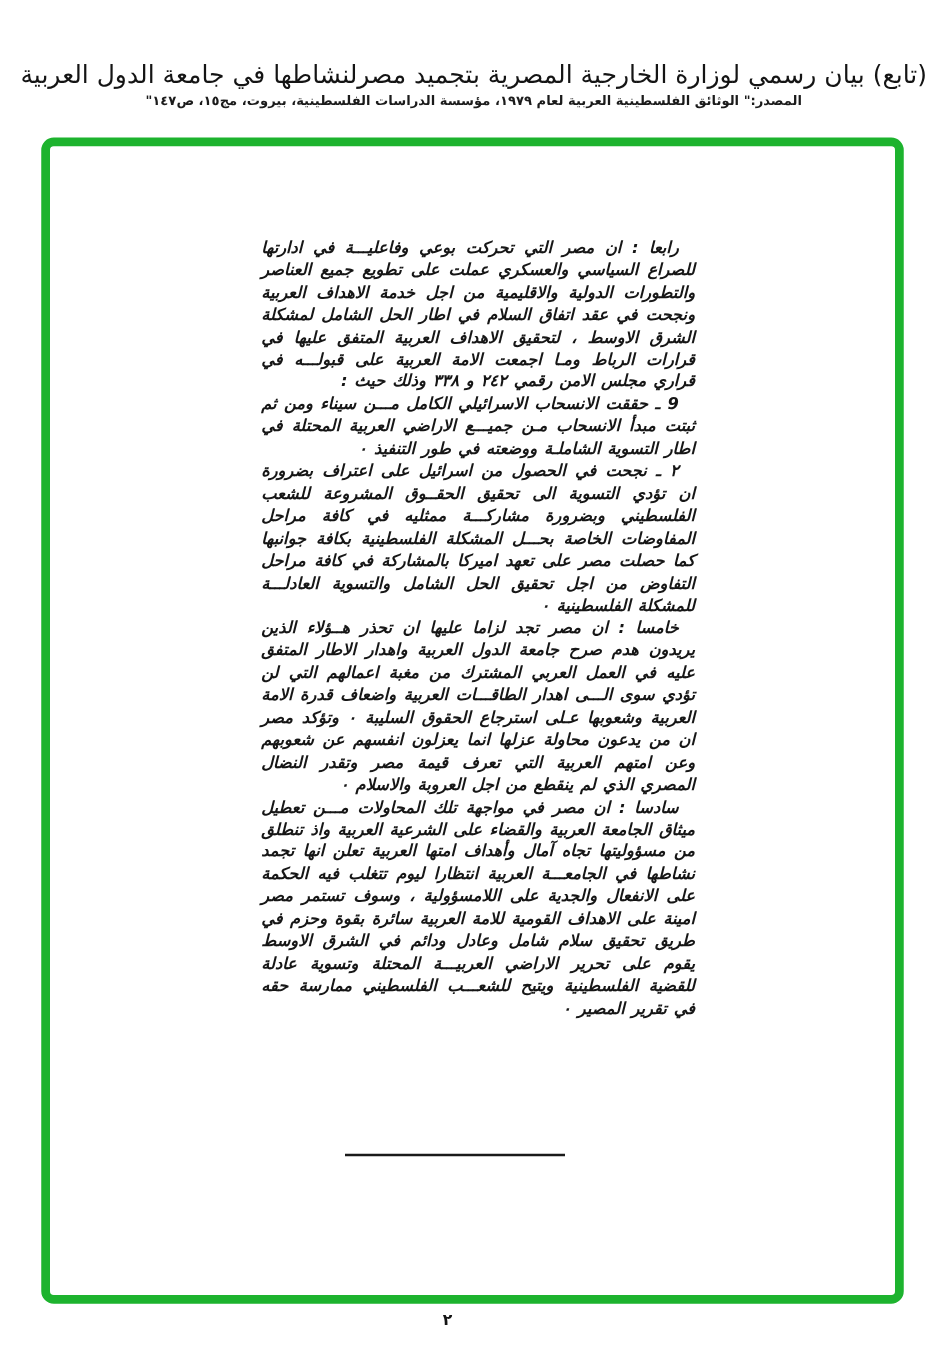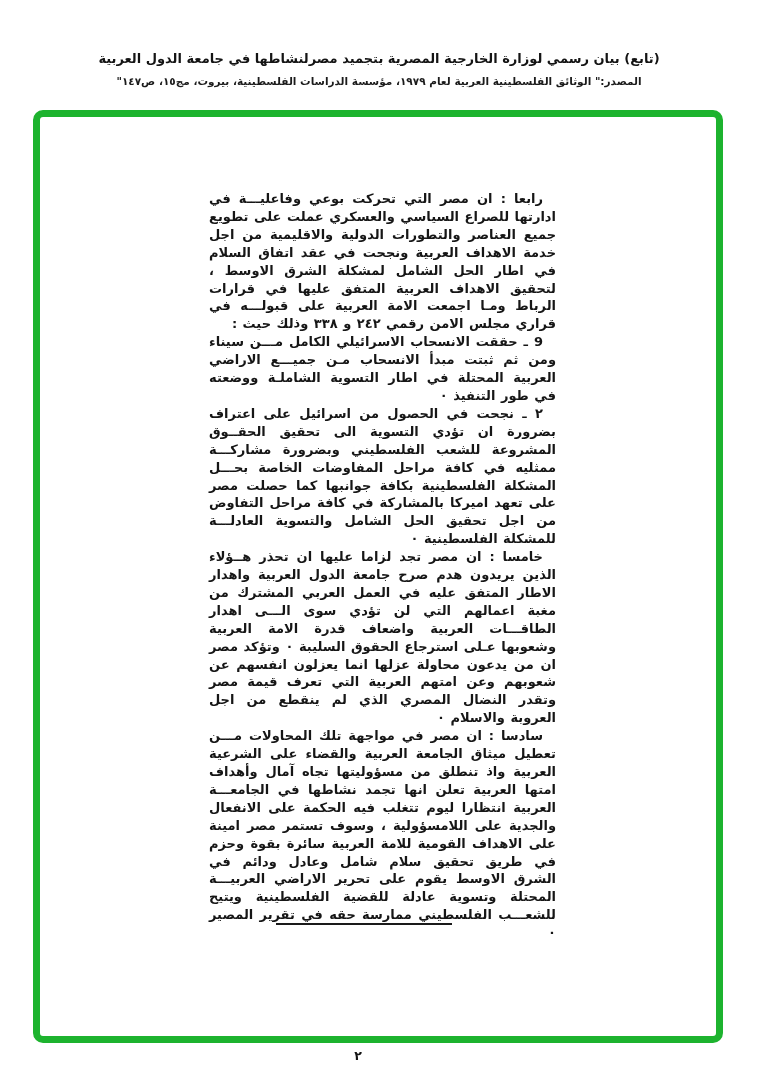--- a/index.html
+++ b/index.html
@@ -21,22 +21,22 @@
   
   .header {
     position: absolute;
     top: 48px;
     left: 0;
     width: 100%;
     text-align: center;
     color: #141414;
   }
   .doc-title {
-    font-size: 13px;
-    font-weight: bold;
+    font-size: 20px;
+    font-weight: normal;
     letter-spacing: 0;
     line-height: 22px;
     text-align: center;
   }
   .doc-source {
     font-size: 10.5px;
     font-weight: bold;
     margin-top: 5px;
     color: #1b1b1b;
   }
@@ -44,20 +44,21 @@
   .green-frame {
     position: absolute;
     left: 33px;
     top: 110px;
     width: 690px;
     height: 933px;
     box-sizing: border-box;
     border: 7px solid #1db32e;
     border-radius: 10px;
     background: #ffffff;
+    font-style: italic;
   }
   
   .text-column {
     position: absolute;
     top: 73px;
     right: 160px;
     width: 347px;
     color: #161616;
   }
   .para {

